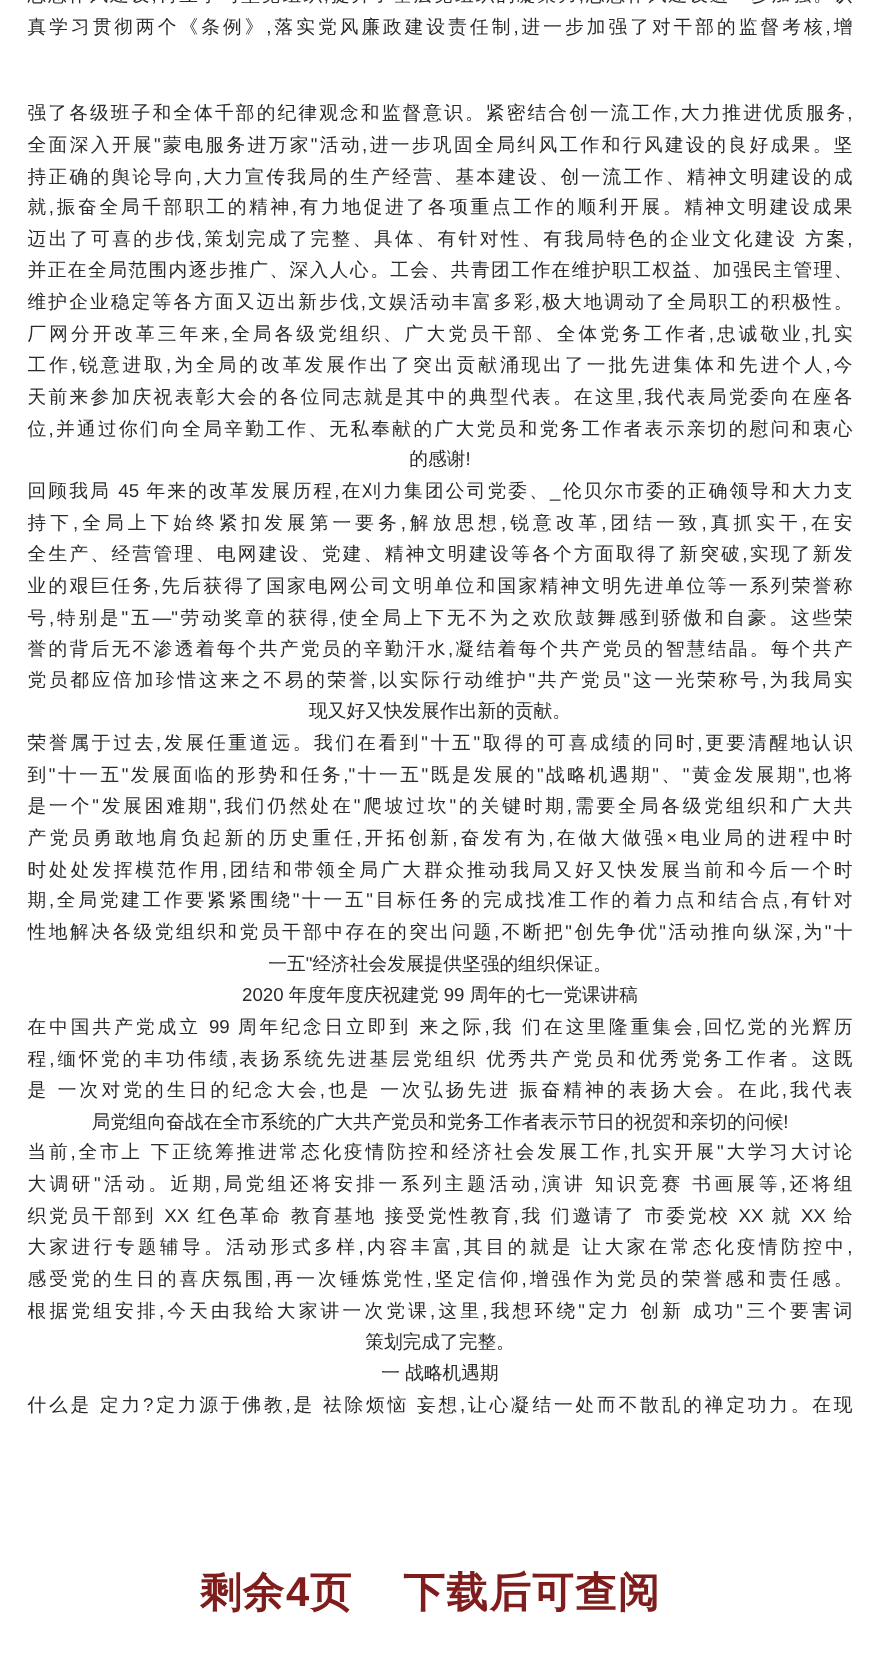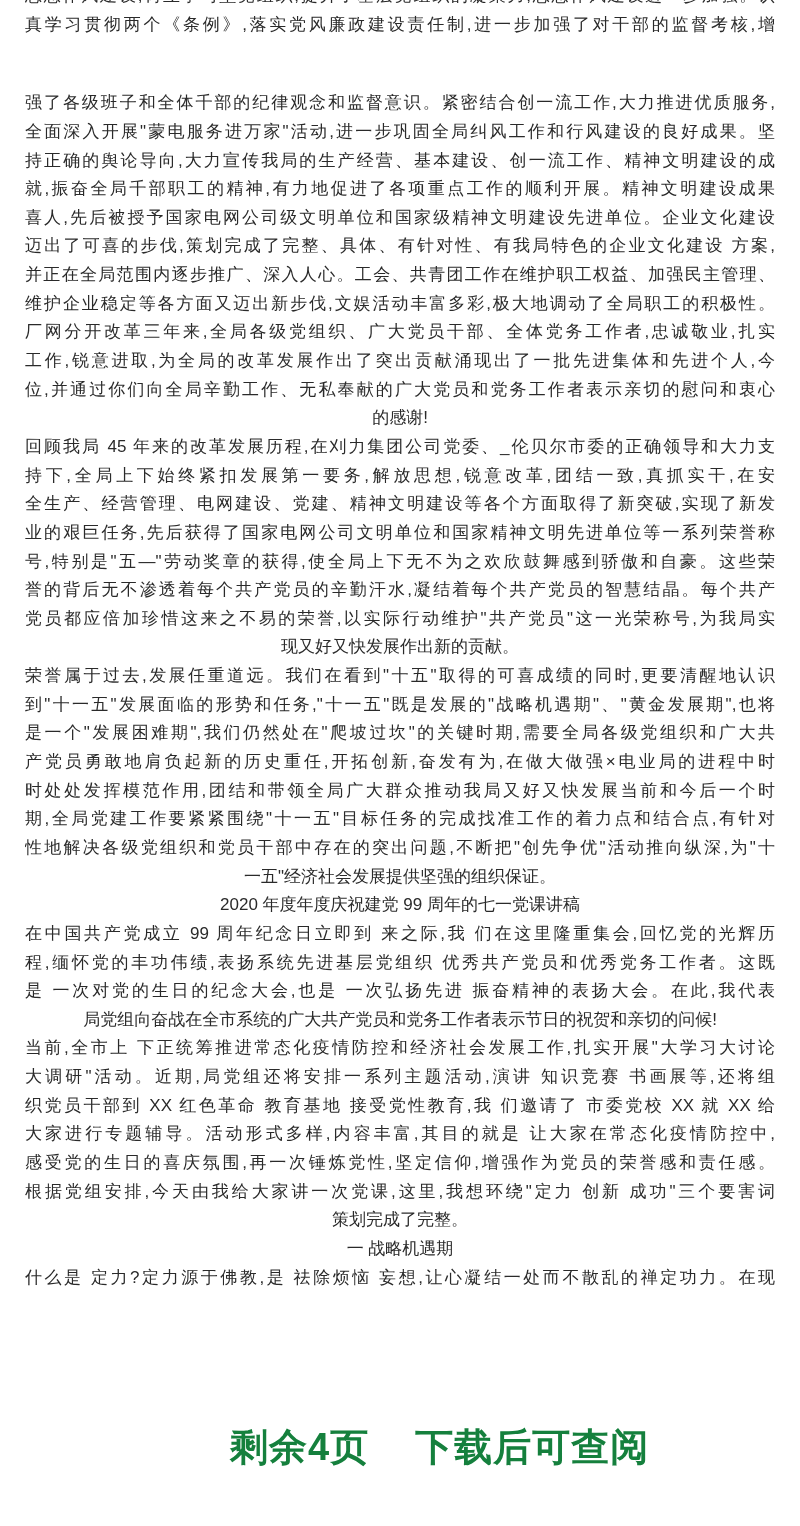--- a/index.html
+++ b/index.html
@@ -22,41 +22,41 @@
   }
   .line.full {
     white-space: normal;
     text-align: justify;
     text-align-last: justify;
   }
   .line.gap { margin-top: 50px; }
   .watermark {
     position: absolute; left: 182px; top: 1422px;
     font-size: 38px; font-weight: 700; letter-spacing: 1px;
-    color: #15803d; white-space: nowrap; margin-left: 48px;
+    color: #7f1d1d; white-space: nowrap;
   }
   .wm-space { display: inline-block; width: 46px; }
 </style>
 </head>
 <body>
 
 <div class="page">
   <div class="doc-body">
       <div class="line full clipped">思想作风建设,树立学习型党组织,提升了基层党组织的凝聚力,思想作风建设进一步加强。认</div>
       <div class="line full">真学习贯彻两个《条例》,落实党风廉政建设责任制,进一步加强了对干部的监督考核,增</div>
       <div class="line full gap">强了各级班子和全体千部的纪律观念和监督意识。紧密结合创一流工作,大力推进优质服务,</div>
       <div class="line full">全面深入开展"蒙电服务进万家"活动,进一步巩固全局纠风工作和行风建设的良好成果。坚</div>
       <div class="line full">持正确的舆论导向,大力宣传我局的生产经营、基本建设、创一流工作、精神文明建设的成</div>
       <div class="line full">就,振奋全局千部职工的精神,有力地促进了各项重点工作的顺利开展。精神文明建设成果</div>
-      <div class="line full">喜人,先后被授予国家电网公司级文明单位和国家级精神文明建设先进单位。企业文化建设</div>
       <div class="line full">迈出了可喜的步伐,策划完成了完整、具体、有针对性、有我局特色的企业文化建设 方案,</div>
       <div class="line full">并正在全局范围内逐步推广、深入人心。工会、共青团工作在维护职工权益、加强民主管理、</div>
       <div class="line full">维护企业稳定等各方面又迈出新步伐,文娱活动丰富多彩,极大地调动了全局职工的积极性。</div>
       <div class="line full">厂网分开改革三年来,全局各级党组织、广大党员干部、全体党务工作者,忠诚敬业,扎实</div>
       <div class="line full">工作,锐意进取,为全局的改革发展作出了突出贡献涌现出了一批先进集体和先进个人,今</div>
+      <div class="line full">天前来参加庆祝表彰大会的各位同志就是其中的典型代表。在这里,我代表局党委向在座各</div>
       <div class="line full">位,并通过你们向全局辛勤工作、无私奉献的广大党员和党务工作者表示亲切的慰问和衷心</div>
       <div class="line">的感谢!</div>
       <div class="line full">回顾我局 45 年来的改革发展历程,在刈力集团公司党委、_伦贝尔市委的正确领导和大力支</div>
       <div class="line full">持下,全局上下始终紧扣发展第一要务,解放思想,锐意改革,团结一致,真抓实干,在安</div>
       <div class="line full">全生产、经营管理、电网建设、党建、精神文明建设等各个方面取得了新突破,实现了新发</div>
       <div class="line full">业的艰巨任务,先后获得了国家电网公司文明单位和国家精神文明先进单位等一系列荣誉称</div>
       <div class="line full">号,特别是"五—"劳动奖章的获得,使全局上下无不为之欢欣鼓舞感到骄傲和自豪。这些荣</div>
       <div class="line full">誉的背后无不渗透着每个共产党员的辛勤汗水,凝结着每个共产党员的智慧结晶。每个共产</div>
       <div class="line full">党员都应倍加珍惜这来之不易的荣誉,以实际行动维护"共产党员"这一光荣称号,为我局实</div>
       <div class="line">现又好又快发展作出新的贡献。</div>

